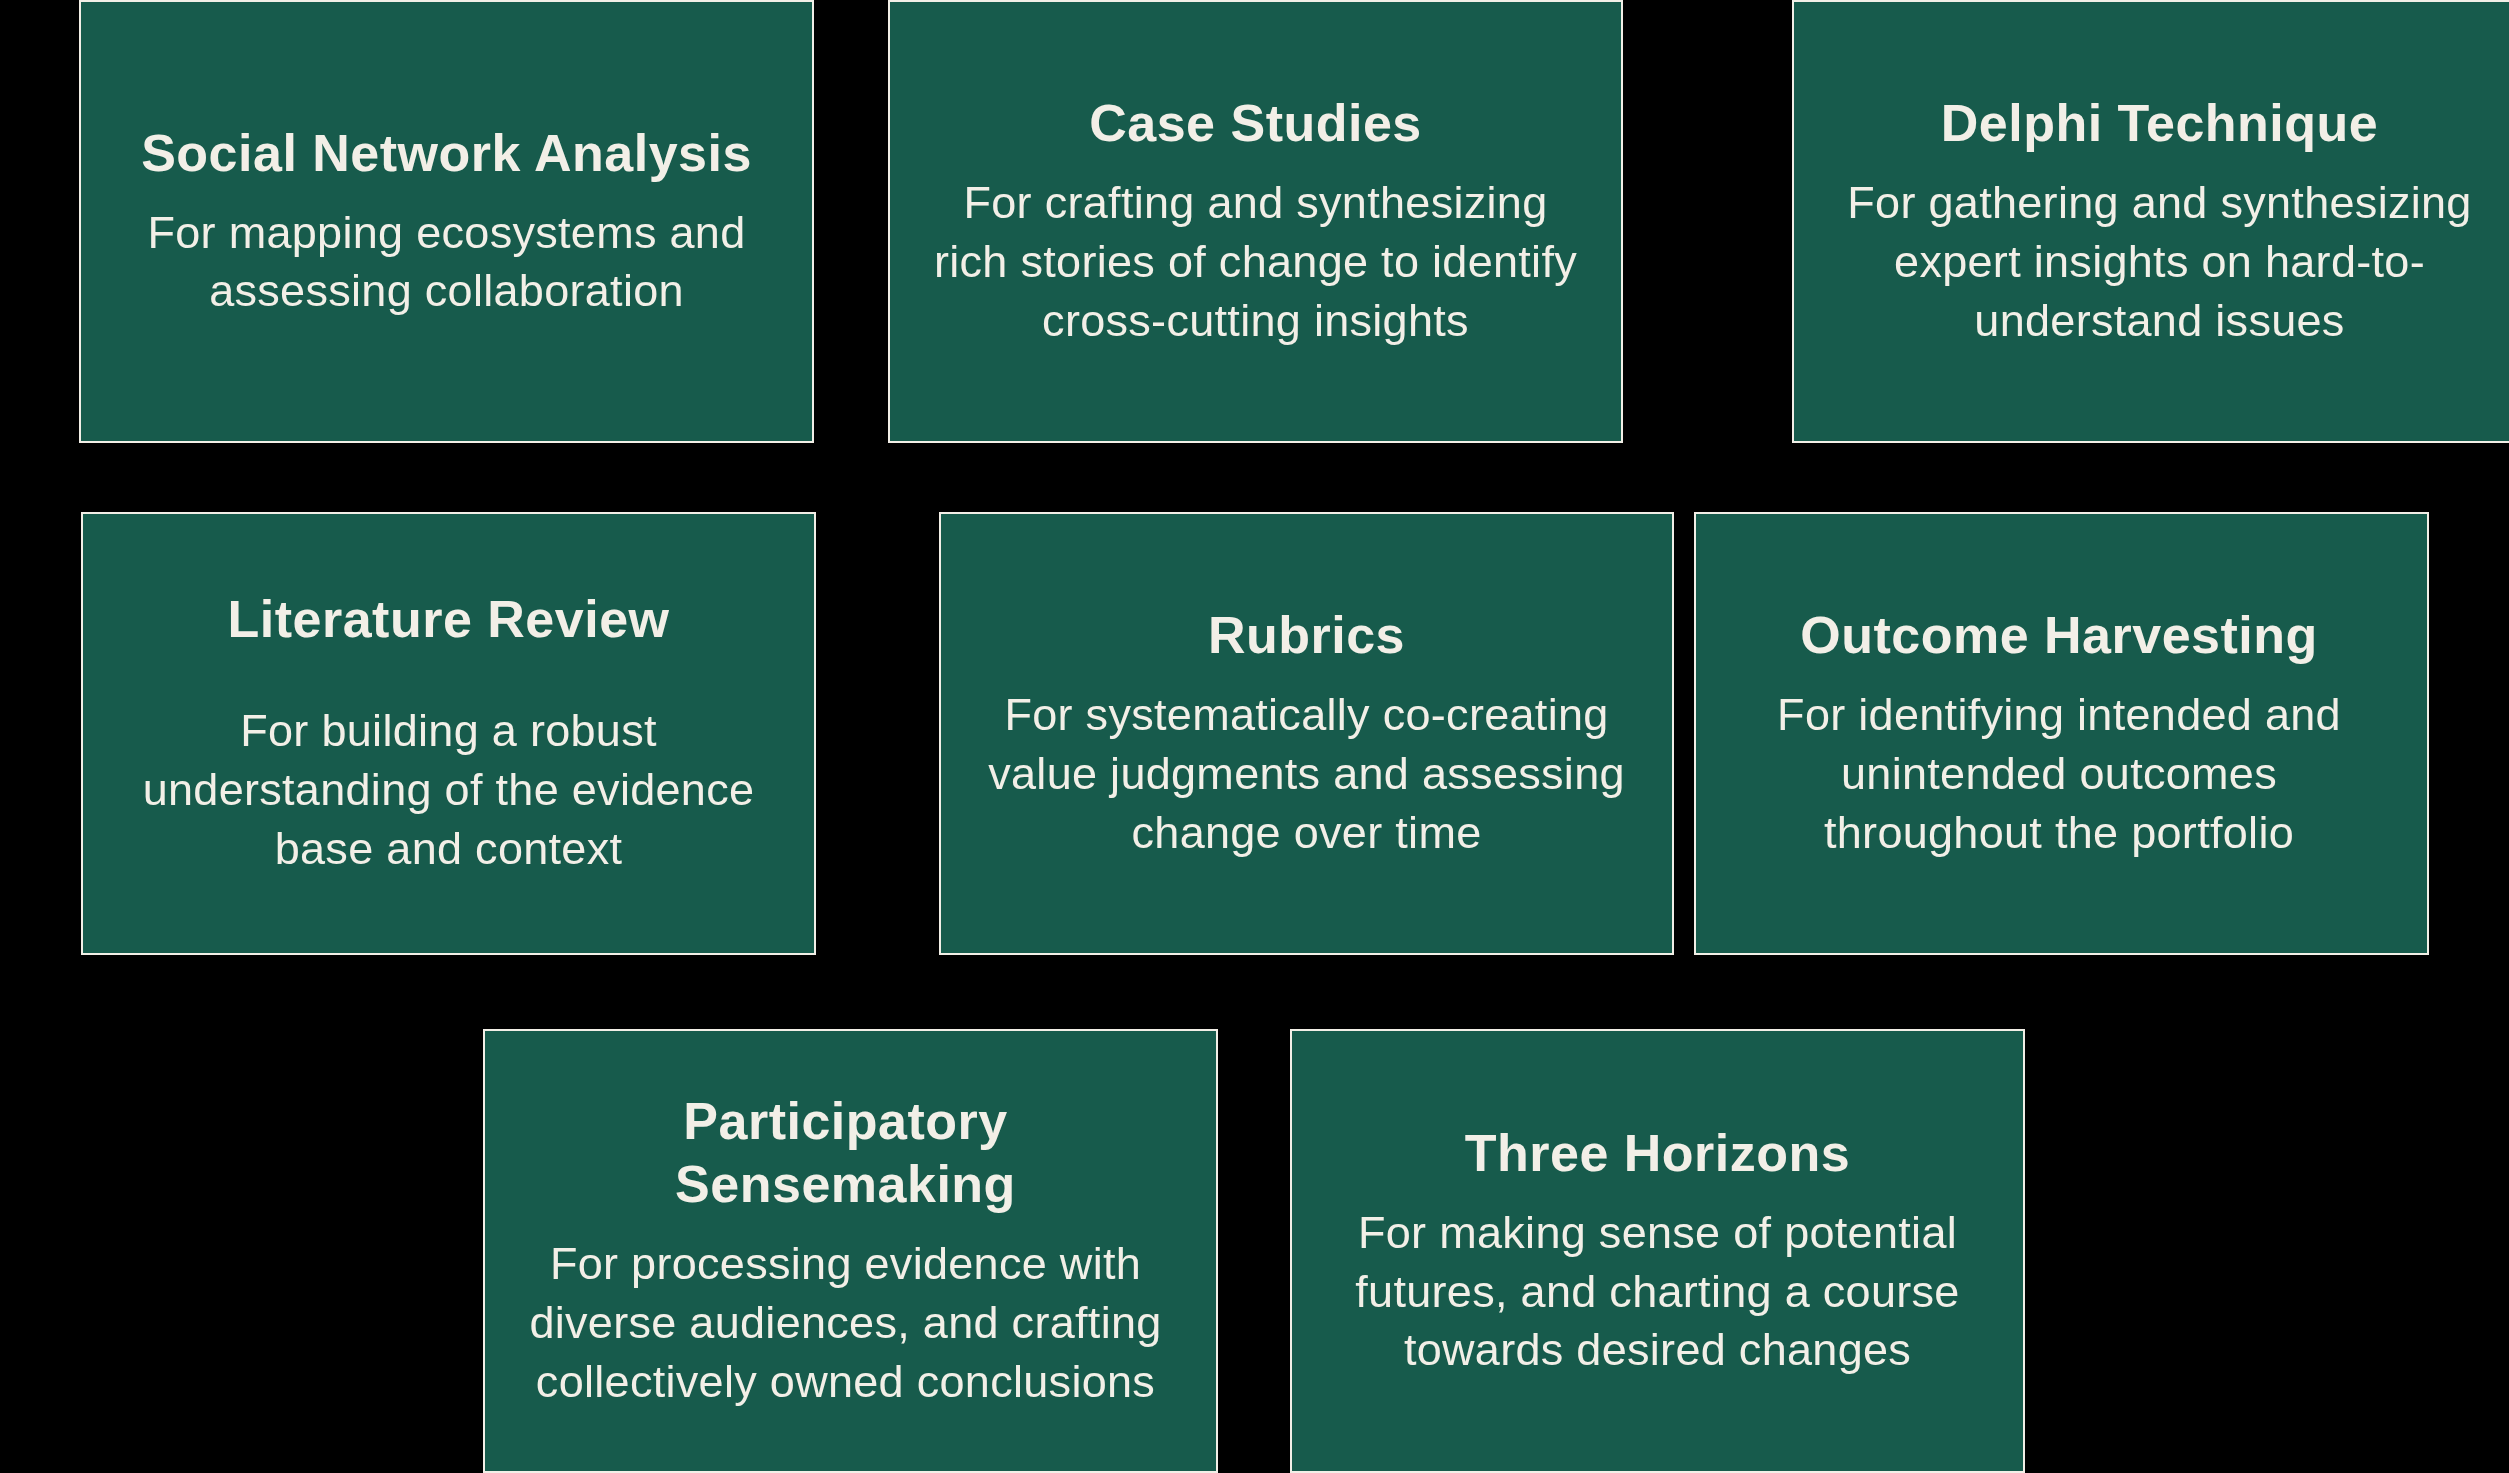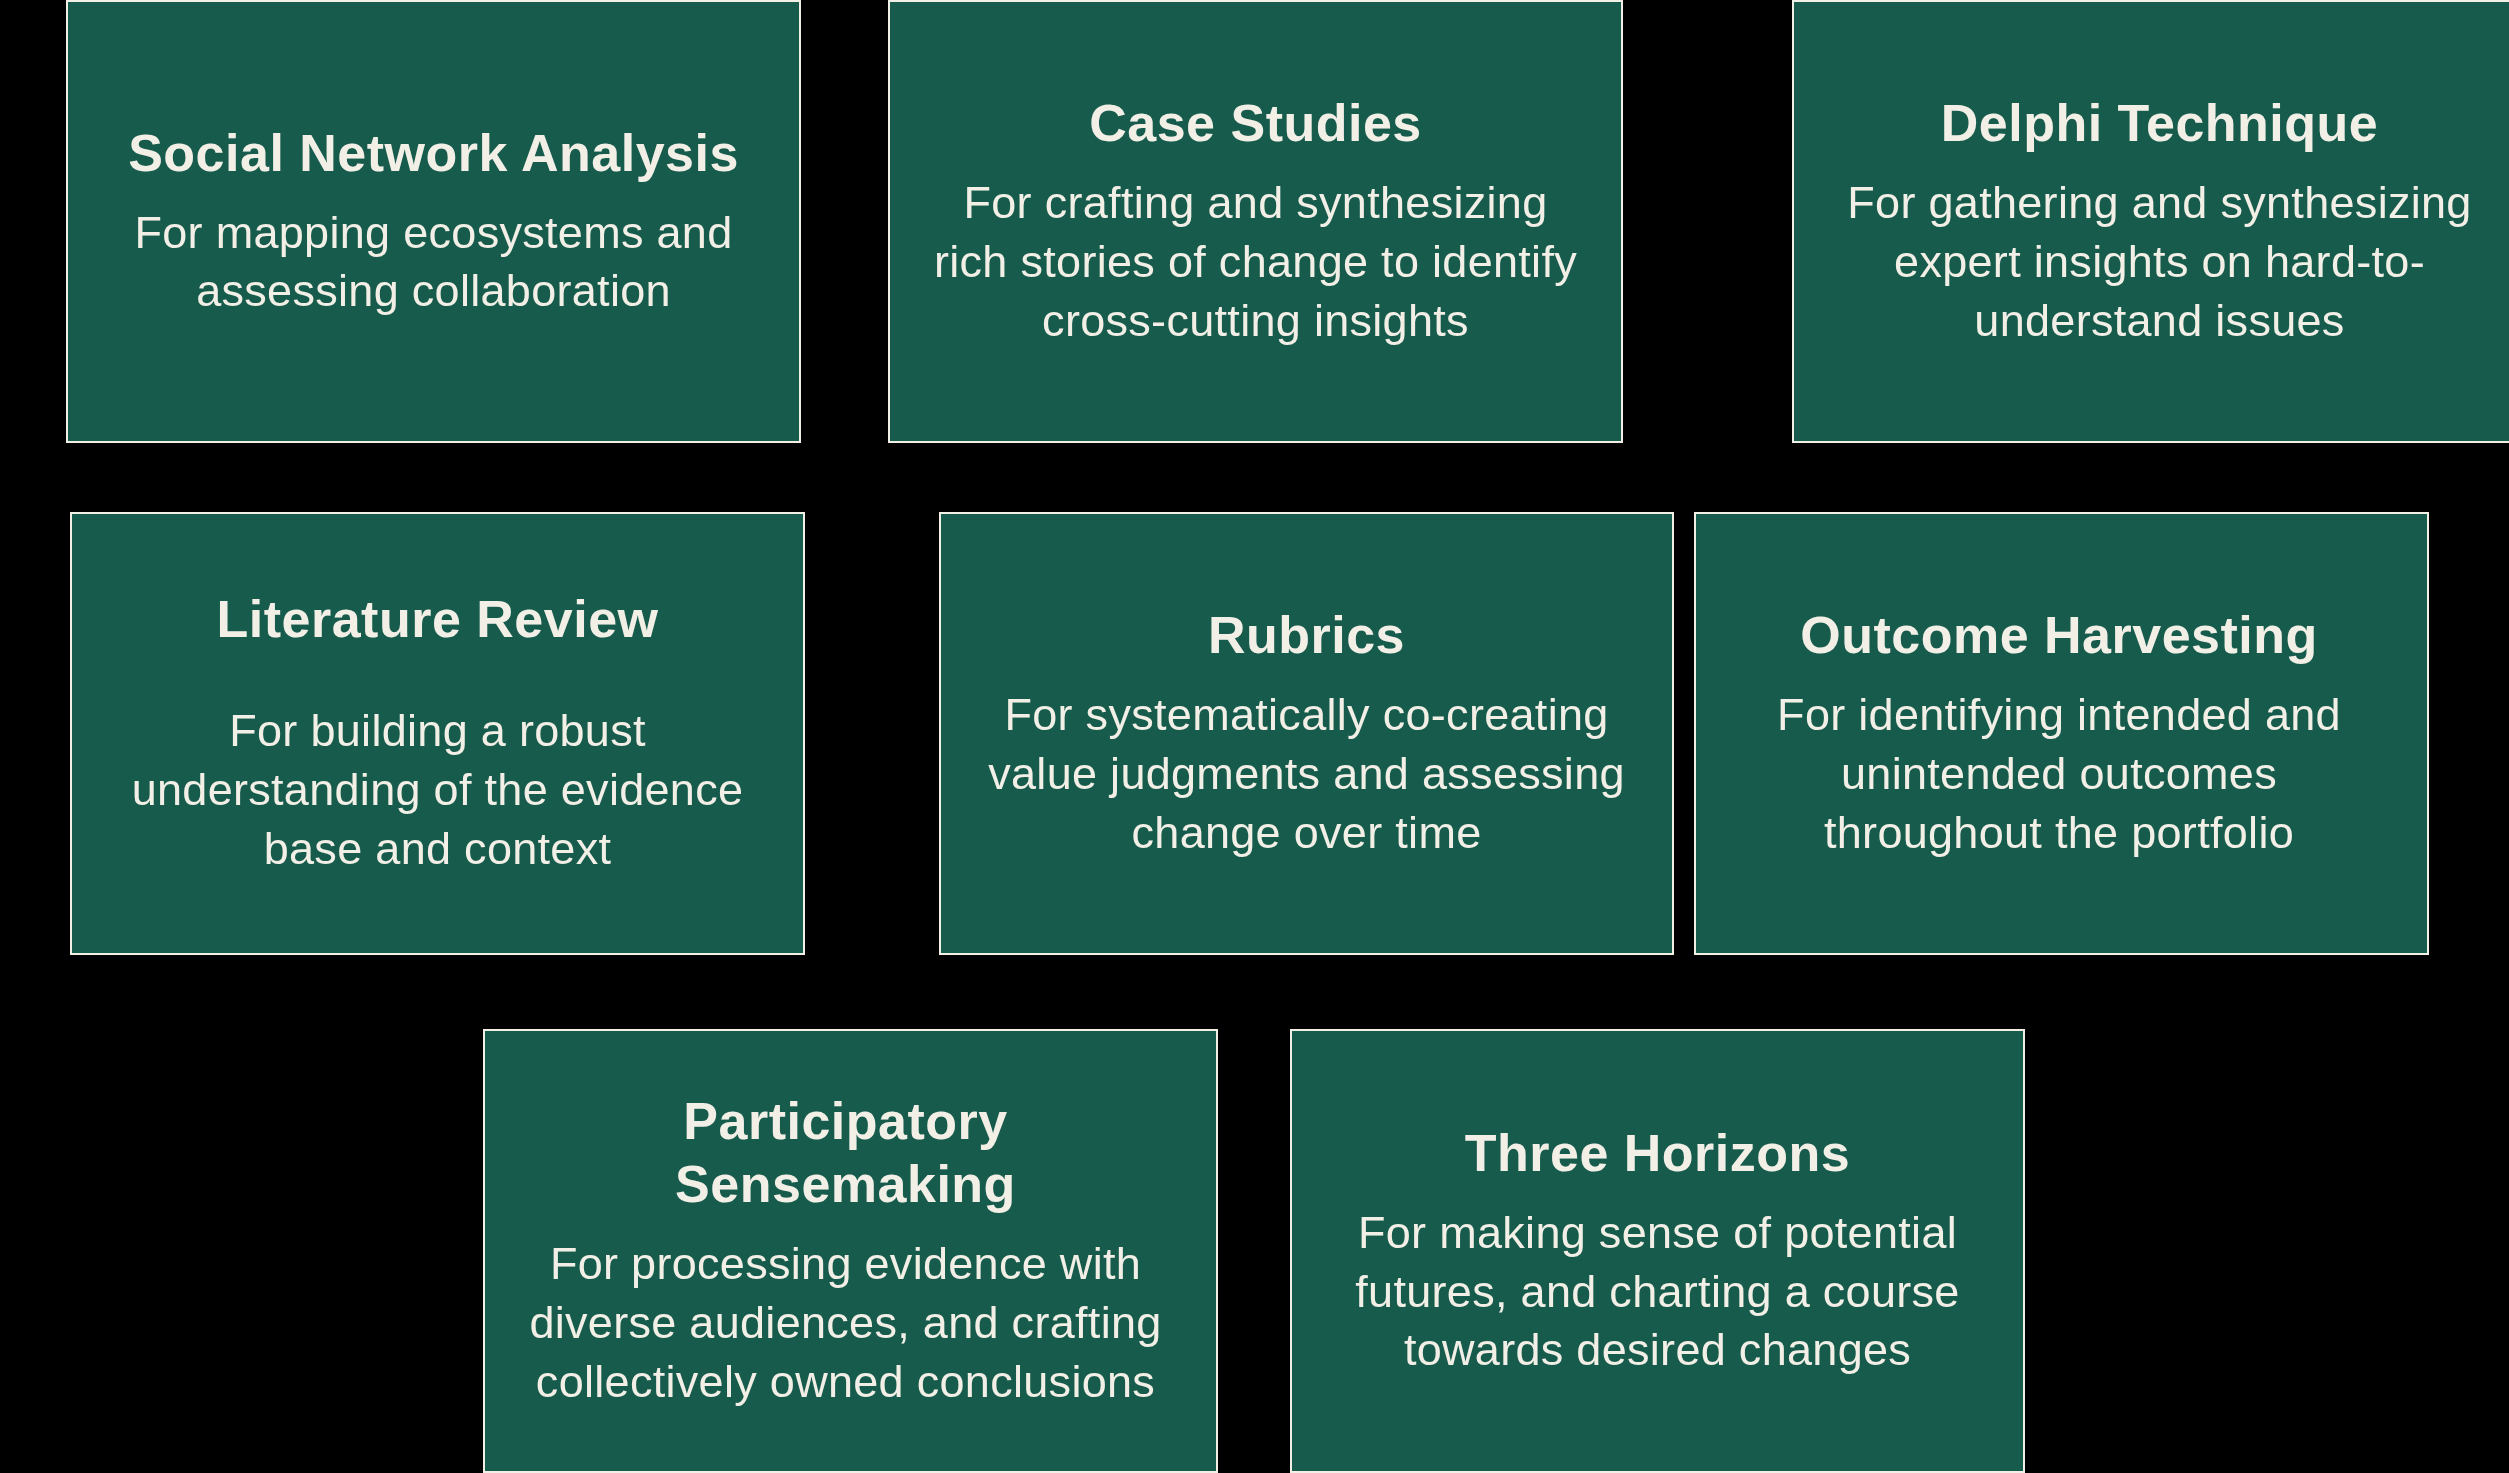--- a/index.html
+++ b/index.html
@@ -37,25 +37,25 @@
     margin-bottom: 19.6px;
     letter-spacing: 0.5px;
   }
   .card-desc {
     font-size: 45px;
     font-weight: 400;
     line-height: 1.31;
     letter-spacing: 0.3px;
   }
   
-  .pos-r1c1 { left: 66px;   top: 0px; }
+  .pos-r1c1 { left: 79px;   top: 0px; }
   .pos-r1c2 { left: 888px;  top: 0px; }
   .pos-r1c3 { left: 1792px; top: 0px; text-align: center; }
   
-  .pos-r2c1 { left: 70px;   top: 512px; gap: 32px; }
+  .pos-r2c1 { left: 81px;   top: 512px; gap: 32px; }
   .pos-r2c2 { left: 915px;  top: 512px; margin-left: 24px; }
   .pos-r2c3 { left: 1694px; top: 512px; padding-left: 36px; }
   
   .pos-r3c1 { left: 483px;  top: 1029px; height: 444px; padding-left: 31px; }
   .pos-r3c2 { left: 1290px; top: 1029px; height: 444px; }
 </style>
 </head>
 <body>
 
 <div class="canvas">

